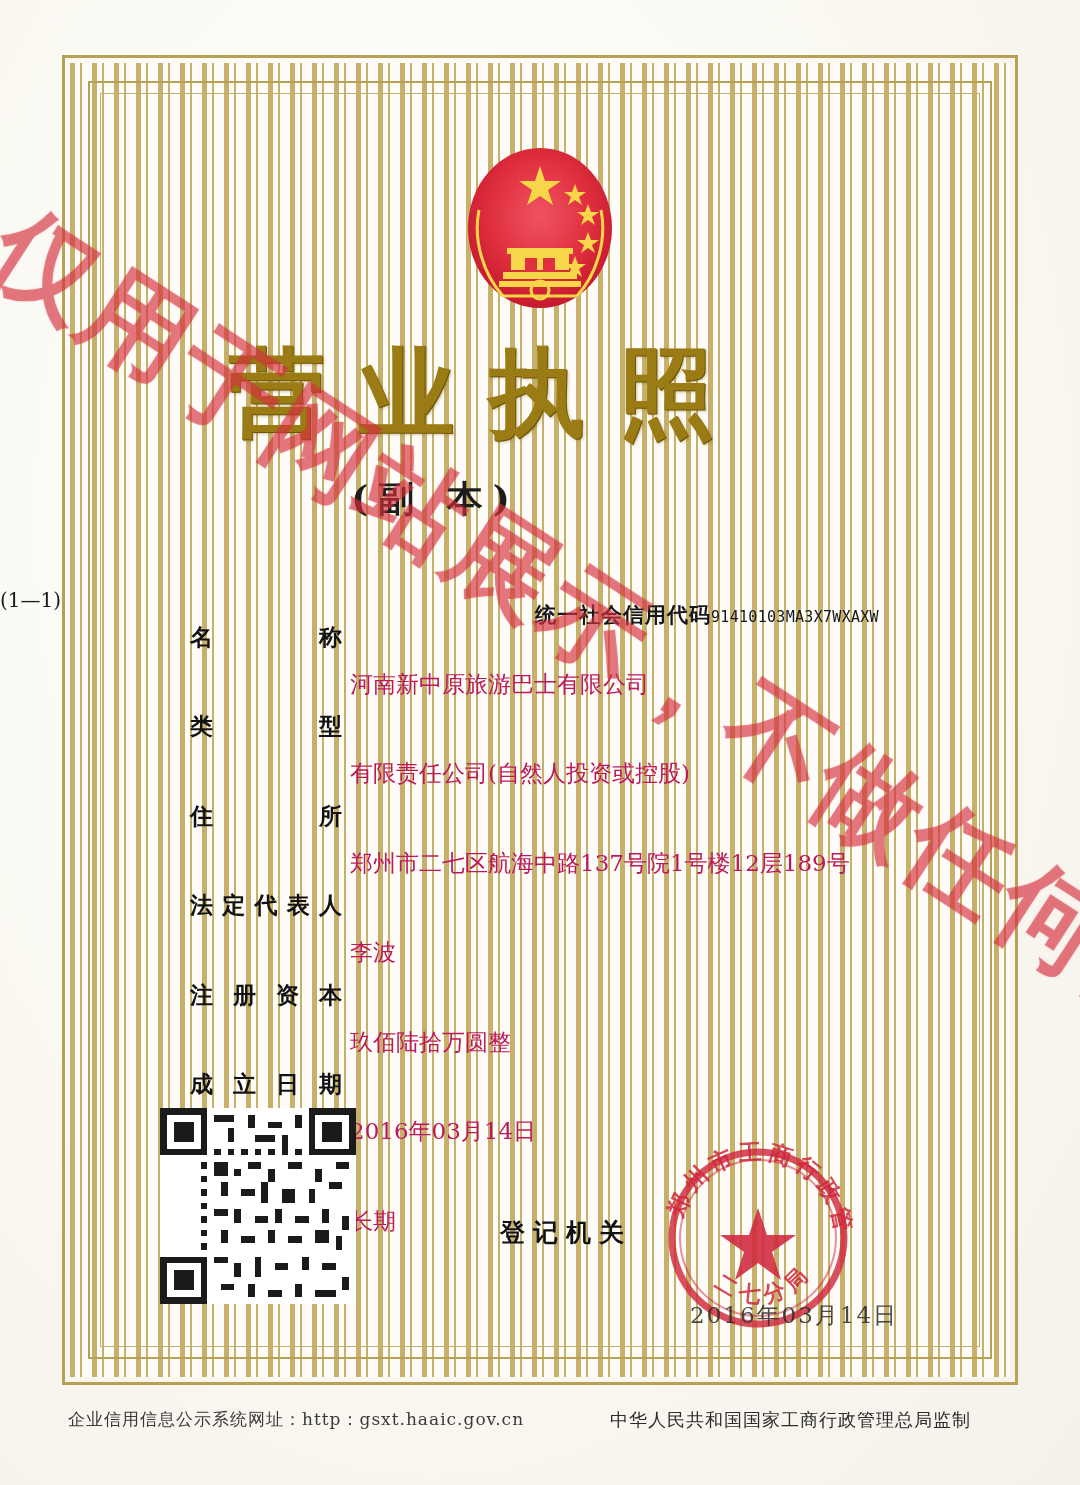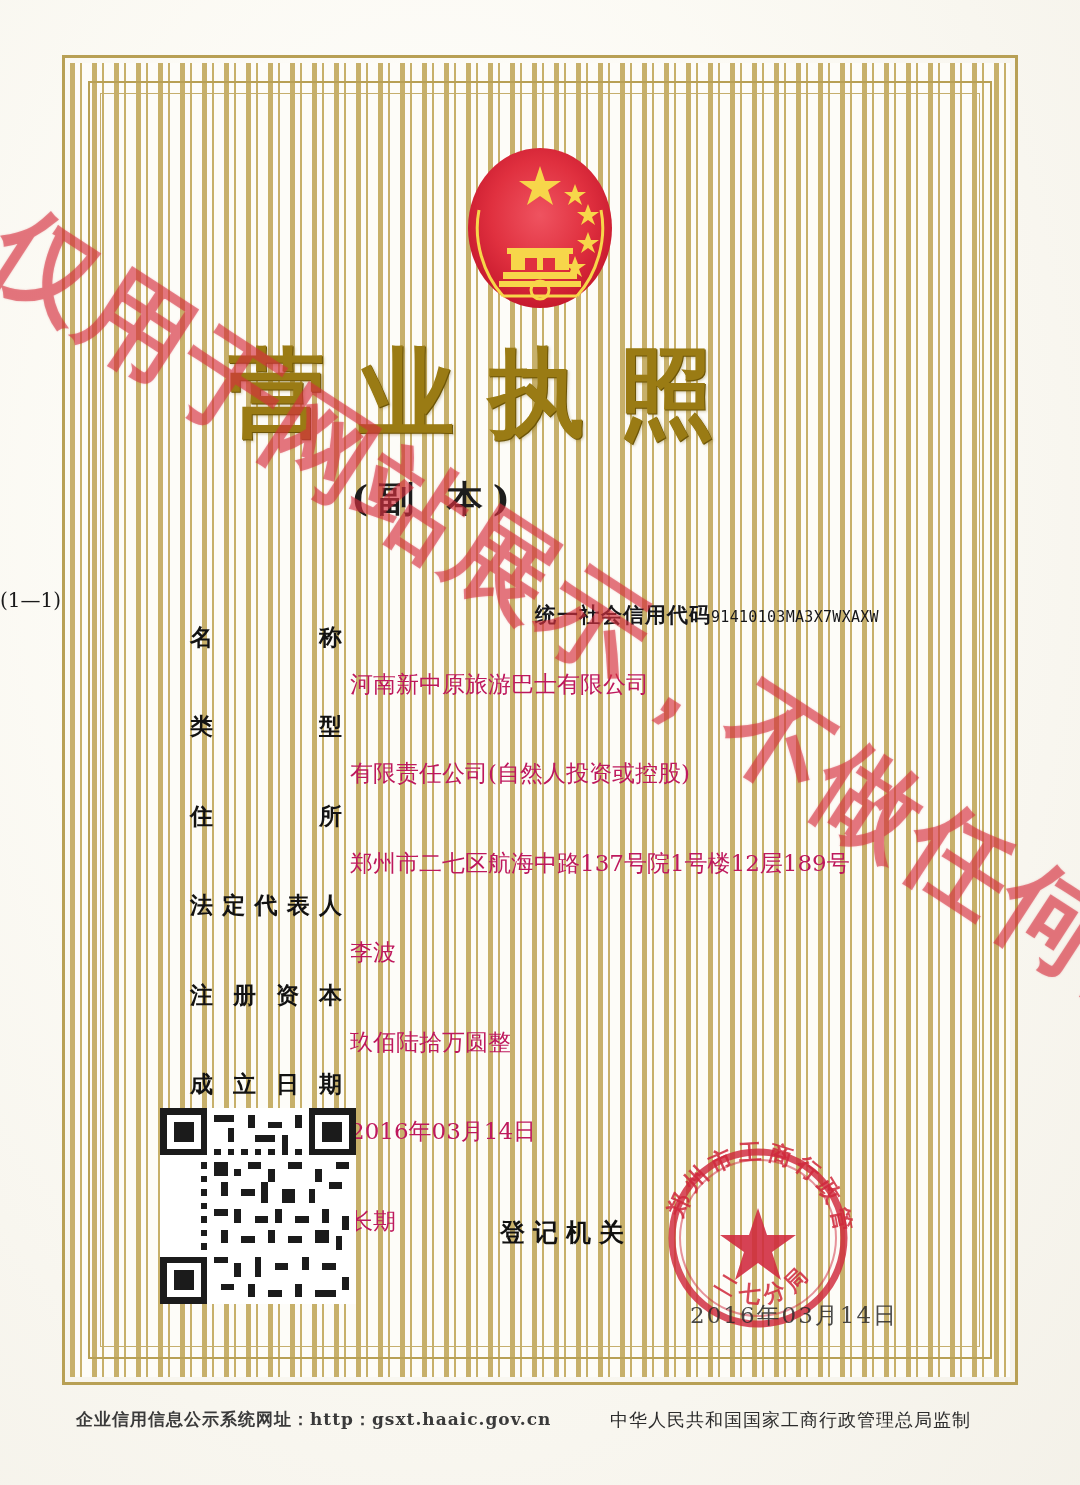--- a/index.html
+++ b/index.html
@@ -216,27 +216,26 @@
     left: 650px;
     top: 1130px;
     width: 216px;
     height: 216px;
     pointer-events: none;
   }
 
   
   #footer-left {
     position: absolute;
-    left: 76px;
+    left: 68px;
     top: 1408px;
     font-size: 17px;
     color: #3a3a3a;
     font-family: "DejaVu Serif", serif;
     letter-spacing: 1px;
-    font-weight: bold;
   }
   #footer-right {
     position: absolute;
     right: 109px;
     top: 1408px;
     font-size: 18px;
     color: #2c2c2c;
     font-family: "DejaVu Serif", serif;
     letter-spacing: 1px;
   }

